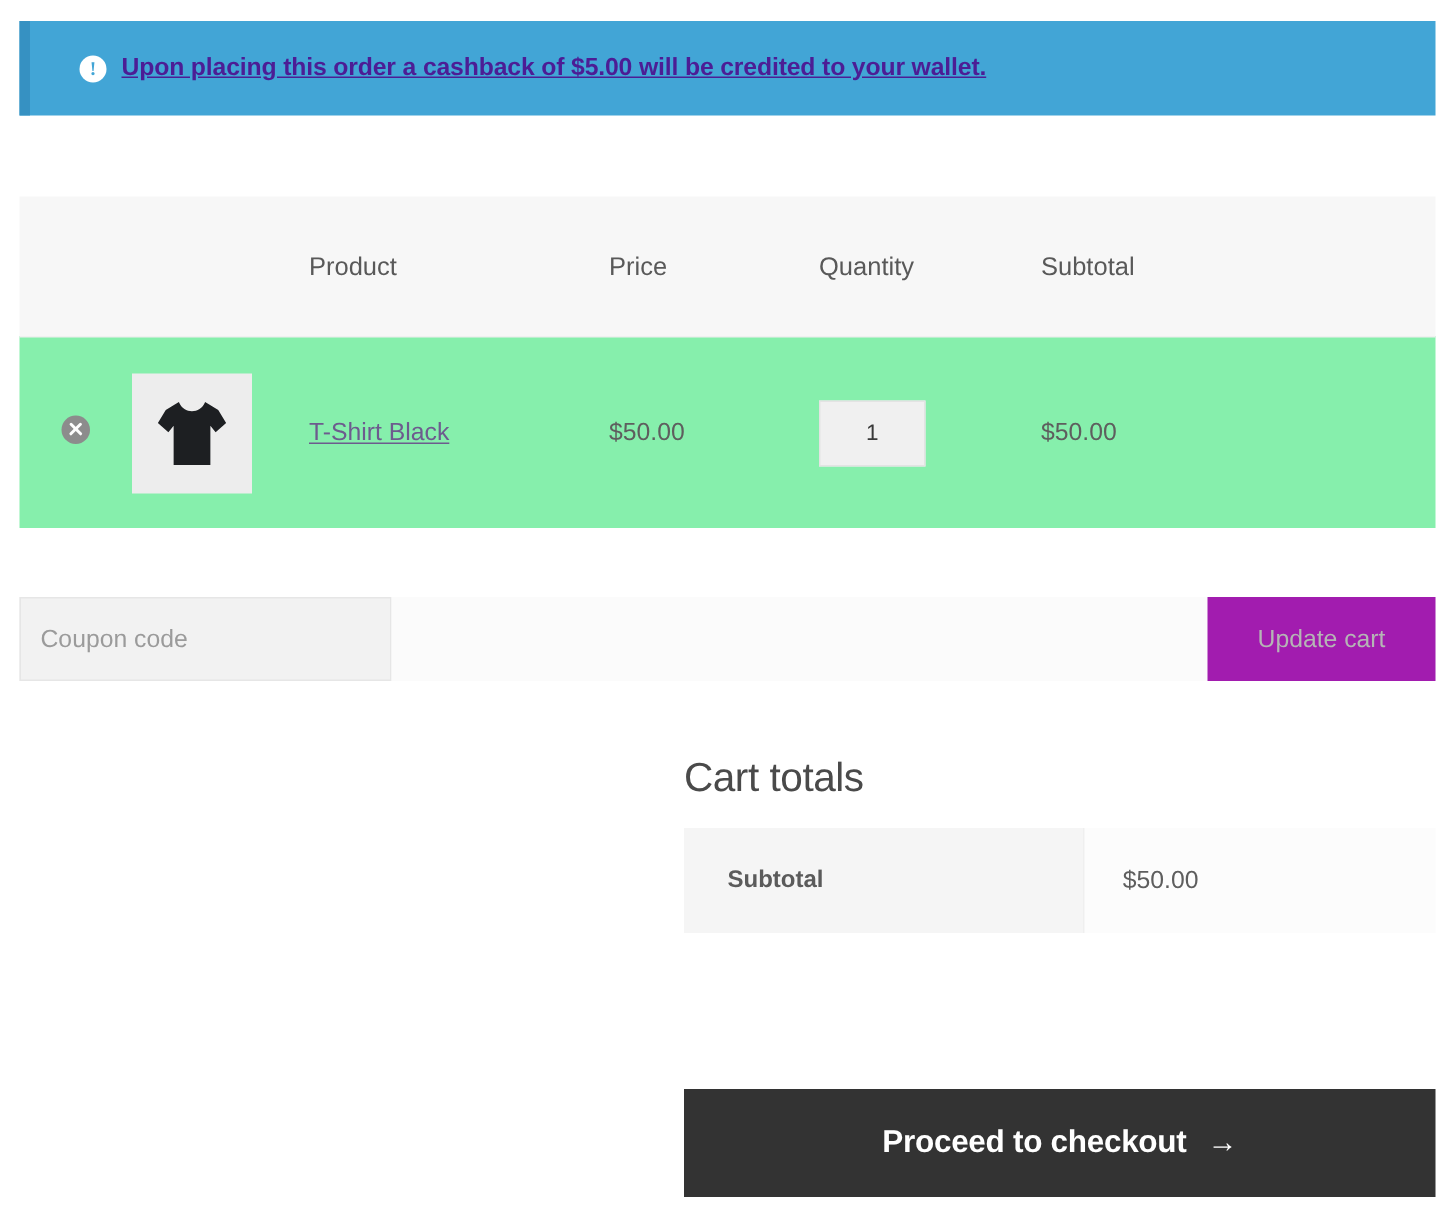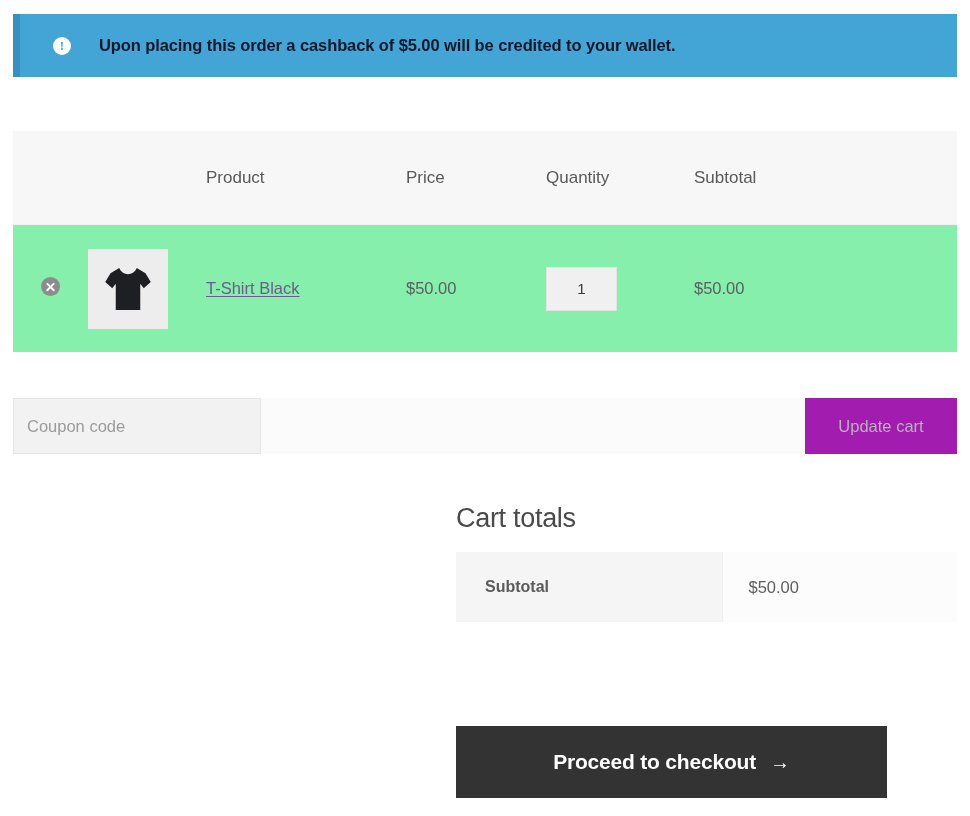--- a/index.html
+++ b/index.html
@@ -41,25 +41,26 @@
     background: #ffffff;
     color: #42a5d6;
     font-size: 13px;
     font-weight: bold;
     line-height: 18px;
     text-align: center;
     flex: 0 0 auto;
     font-family: "Liberation Serif", serif;
   }
   .notice-text {
-    margin-left: 28px;
-    color: #0f172a;
+    margin-left: 10px;
+    color: #4c1d95;
     font-size: 16.5px;
     font-weight: bold;
     letter-spacing: -0.1px;
+    text-decoration: underline;
   }
 
   
   .cart-table {
     position: absolute;
     left: 13px;
     top: 131px;
     width: 944px;
   }
   .cart-head {
@@ -220,21 +221,21 @@
     border-left: 1px solid #efefef;
   }
   .totals-table tr:last-child th,
   .totals-table tr:last-child td { border-bottom: none; }
   .totals-table tr.total-row td { font-weight: bold; color: #3d3d3d; }
 
   .checkout-btn {
     position: absolute;
     left: 456px;
     top: 726px;
-    width: 431px;
+    width: 501px;
     height: 72px;
     background: #333333;
     color: #ffffff;
     border: none;
     font-family: "Liberation Sans", sans-serif;
     font-size: 21px;
     font-weight: bold;
     letter-spacing: -0.2px;
     cursor: pointer;
   }

